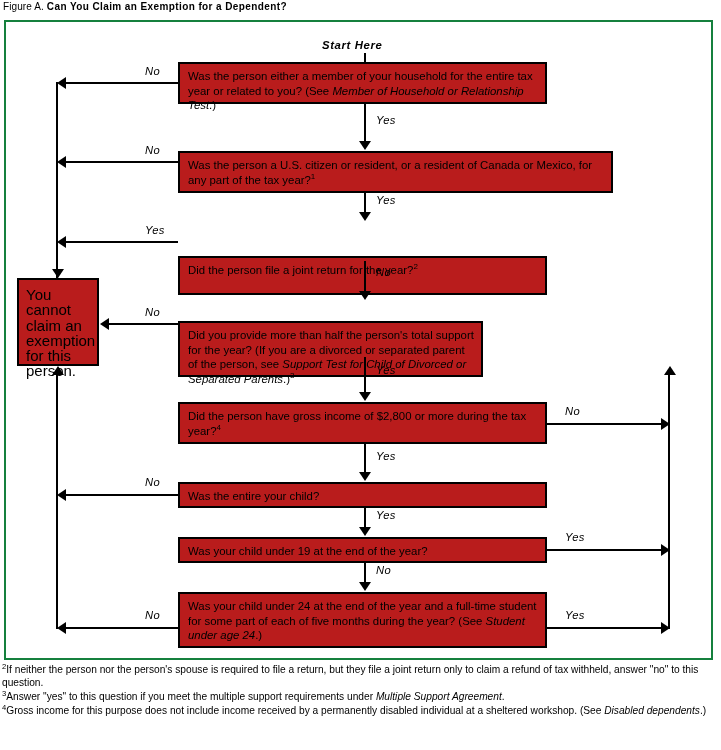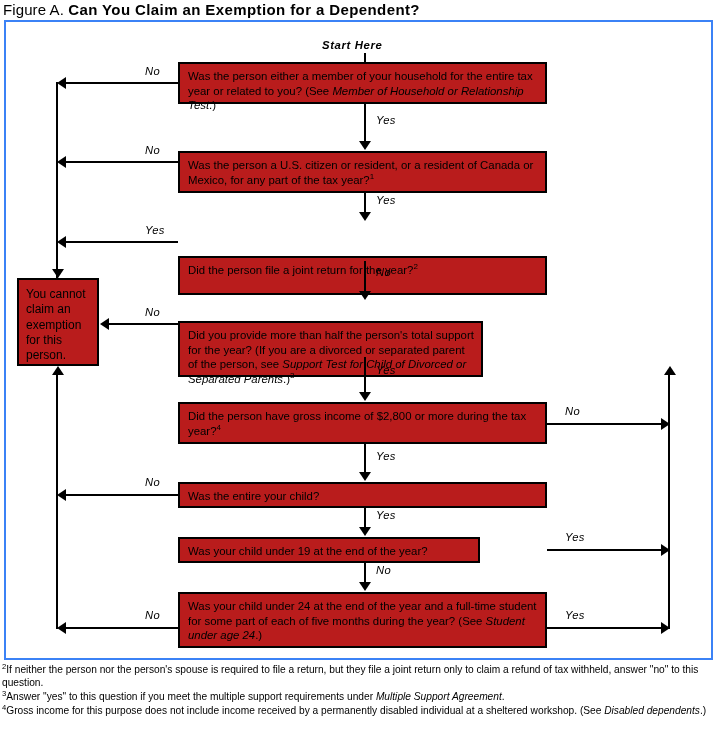--- a/index.html
+++ b/index.html
@@ -4,36 +4,36 @@
 <style>
   html,body{margin:0;padding:0;background:#ffffff;}
   body{
     width:721px;height:750px;position:relative;overflow:hidden;
     font-family:"Liberation Sans","DejaVu Sans",sans-serif;
     color:#000000;
     -webkit-font-smoothing:none;
   }
   .fig-title{
     position:absolute;left:3px;top:1px;white-space:nowrap;
-    font-size:15px;letter-spacing:0.1px;
+    font-size:10px;letter-spacing:0.1px;
   }
   .fig-title .lead{font-weight:400;}
   .fig-title .bold{font-weight:bold;letter-spacing:0.4px;}
 
   .chart-frame{
     position:absolute;left:4px;top:20px;width:709px;height:640px;
-    border:2px solid #3b82f6;box-sizing:border-box;background:#fff;
+    border:2px solid #15803d;box-sizing:border-box;background:#fff;
   }
 
   
   .box{
     position:absolute;border:2px solid #000;box-sizing:border-box;background:#b91c1c;
     font-size:11.4px;line-height:14.6px;padding:5px 7px 4px 8px;
   }
-  .box.term{font-size:12px;line-height:15.3px;padding:7px 6px 4px 7px;}
+  .box.term{font-size:15px;line-height:15.3px;padding:7px 6px 4px 7px;}
   .box i{font-style:italic;}
   .box sup{font-size:8px;line-height:0;vertical-align:super;}
 
   .vline{position:absolute;width:2px;background:#000;}
   .hline{position:absolute;height:2px;background:#000;}
 
   
   .arr{position:absolute;width:0;height:0;}
   .arr-down{border-left:6px solid transparent;border-right:6px solid transparent;border-top:9px solid #000;}
   .arr-up{border-left:6px solid transparent;border-right:6px solid transparent;border-bottom:9px solid #000;}
@@ -66,41 +66,41 @@
 </div>
 
 <div class="chart-frame">
 
   <div class="start-lbl" style="left:316px;top:17px;">Start Here</div>
 
   <div class="box" id="b1" style="left:172px;top:40px;width:369px;height:42px;">
     <span>Was the person either a member of your household for the entire tax year or related to you? (See <i>Member of Household or Relationship Test</i>.)</span>
   </div>
 
-  <div class="box" id="b2" style="left:172px;top:129px;width:369px;height:42px;">
+  <div class="box" id="b2" style="left:172px;top:129px;width:435px;height:42px;">
     <span>Was the person a U.S. citizen or resident, or a resident of Canada or Mexico, for any part of the tax year?<sup>1</sup></span>
   </div>
 
   <div class="box" id="b3" style="left:172px;top:200px;width:369px;height:39px;margin-top:34px;">
     <span>Did the person file a joint return for the year?<sup>2</sup></span>
   </div>
 
   <div class="box" id="b4" style="left:172px;top:274px;width:305px;height:56px;margin-top:25px;">
     <span>Did you provide more than half the person's total support for the year? (If you are a divorced or separated parent of the person, see <i>Support Test for Child of Divorced or Separated Parents</i>.)<sup>3</sup></span>
   </div>
 
   <div class="box" id="b5" style="left:172px;top:380px;width:369px;height:42px;">
     <span>Did the person have gross income of $2,800 or more during the tax year?<sup>4</sup></span>
   </div>
 
   <div class="box" id="b6" style="left:172px;top:460px;width:369px;height:26px;">
     <span>Was the entire your child?</span>
   </div>
 
-  <div class="box" id="b7" style="left:172px;top:515px;width:302px;height:26px;">
+  <div class="box" id="b7" style="left:172px;top:515px;width:369px;height:26px;">
     <span>Was your child under 19 at the end of the year?</span>
   </div>
 
   <div class="box" id="b8" style="left:172px;top:570px;width:369px;height:56px;">
     <span>Was your child under 24 at the end of the year and a full-time student for some part of each of five months during the year? (See <i>Student under age 24</i>.)</span>
   </div>
 
   <div class="box term" id="t-no" style="left:11px;top:256px;width:82px;height:88px;">
     <span>You cannot claim an exemption for this person.</span>
   </div>

